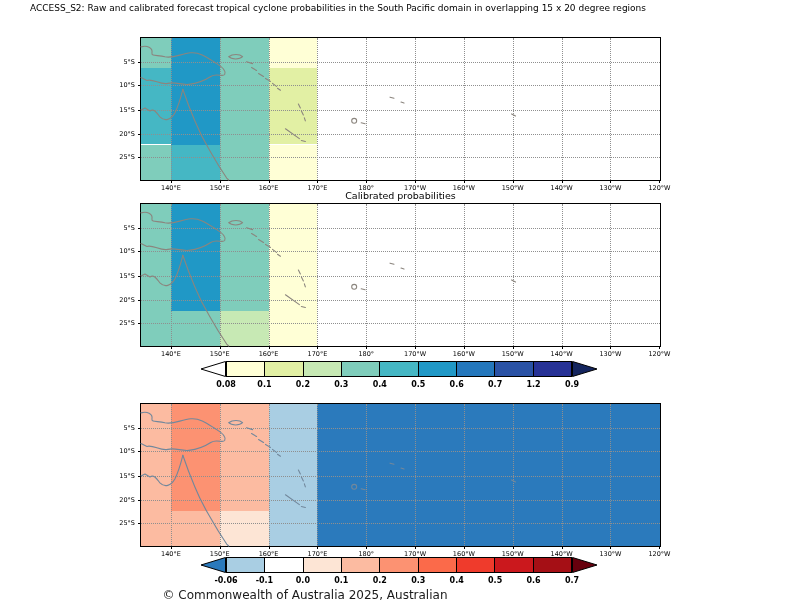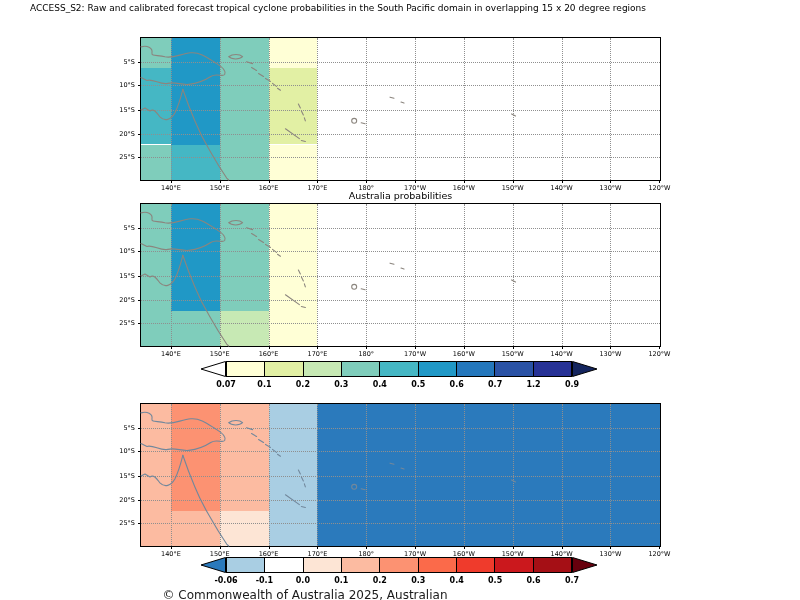--- a/index.html
+++ b/index.html
@@ -97,21 +97,21 @@
       <div class="ytick" style="top: 50.7%;"></div>
       <div class="ylab" style="top: 50.7%;">15°S</div>
       <div class="gh" style="top: 67.4%;"></div>
       <div class="ytick" style="top: 67.4%;"></div>
       <div class="ylab" style="top: 67.4%;">20°S</div>
       <div class="gh" style="top: 84%;"></div>
       <div class="ytick" style="top: 84%;"></div>
       <div class="ylab" style="top: 84%;">25°S</div>
     </div>
 
-  <div class="panel-title t2">Australia probabilities</div>
+  <div class="panel-title t2">Calibrated probabilities</div>
   <div class="plot p2">
     <svg class="coast" viewBox="0 0 521 144" preserveAspectRatio="none">
         <use href="#coastline" xlink:href="#coastline"></use>
       </svg>
   <div class="blk" title="Calibrated probabilities: 0.3-0.4" style="left: 0%; top: 0%; width: 5.76%; height: 100%; background: rgb(127, 205, 187);"></div>
       <div class="blk" title="Calibrated probabilities: 0.5-0.6" style="left: 5.76%; top: 0%; width: 9.41%; height: 75%; background: rgb(32, 152, 198);"></div>
       <div class="blk" title="Calibrated probabilities: 0.3-0.4" style="left: 5.76%; top: 75%; width: 9.41%; height: 25%; background: rgb(127, 205, 187);"></div>
       <div class="blk" title="Calibrated probabilities: 0.3-0.4" style="left: 15.17%; top: 0%; width: 9.41%; height: 75%; background: rgb(127, 205, 187);"></div>
       <div class="blk" title="Calibrated probabilities: 0.2-0.3" style="left: 15.17%; top: 75%; width: 9.41%; height: 25%; background: rgb(199, 233, 180);"></div>
       <div class="blk" title="Calibrated probabilities: 0.05-0.1" style="left: 24.58%; top: 0%; width: 9.41%; height: 100%; background: rgb(255, 255, 214);"></div>
@@ -175,21 +175,21 @@
         <div class="cseg" style="background: rgb(127, 205, 187);"></div>
         <div class="cseg" style="background: rgb(69, 183, 196);"></div>
         <div class="cseg" style="background: rgb(32, 152, 198);"></div>
         <div class="cseg" style="background: rgb(36, 119, 188);"></div>
         <div class="cseg" style="background: rgb(42, 82, 165);"></div>
         <div class="cseg" style="background: rgb(39, 50, 150);"></div>
       </div>
       <svg width="26" height="16" viewBox="0 0 26 16">
         <polygon points="0.5,0.5 25,8 0.5,15.5" fill="#14255e" stroke="#000" stroke-width="1"></polygon>
       </svg>
-      <div class="clab" style="left: 26px;">0.07</div>
+      <div class="clab" style="left: 26px;">0.08</div>
       <div class="clab" style="left: 64.4444px;">0.1</div>
       <div class="clab" style="left: 102.889px;">0.2</div>
       <div class="clab" style="left: 141.333px;">0.3</div>
       <div class="clab" style="left: 179.778px;">0.4</div>
       <div class="clab" style="left: 218.222px;">0.5</div>
       <div class="clab" style="left: 256.667px;">0.6</div>
       <div class="clab" style="left: 295.111px;">0.7</div>
       <div class="clab" style="left: 333.556px;">1.2</div>
       <div class="clab" style="left: 372px;">0.9</div>
     </div>

